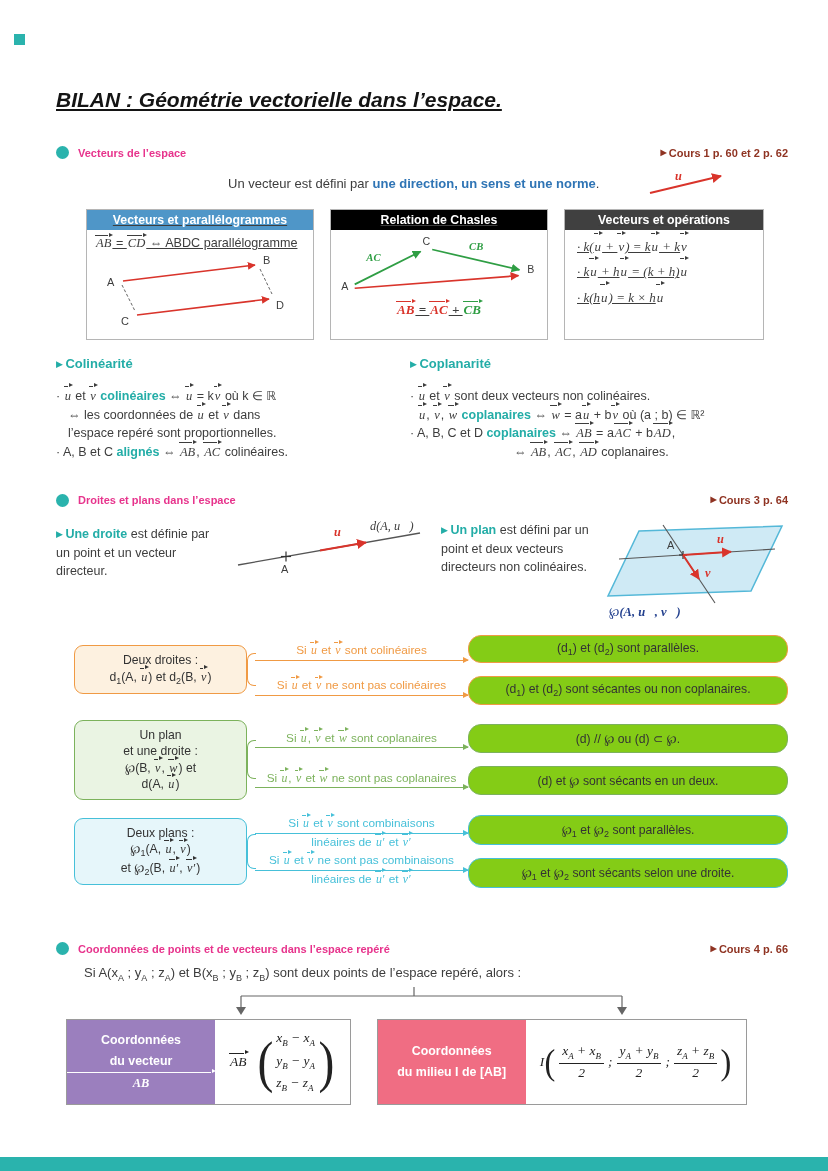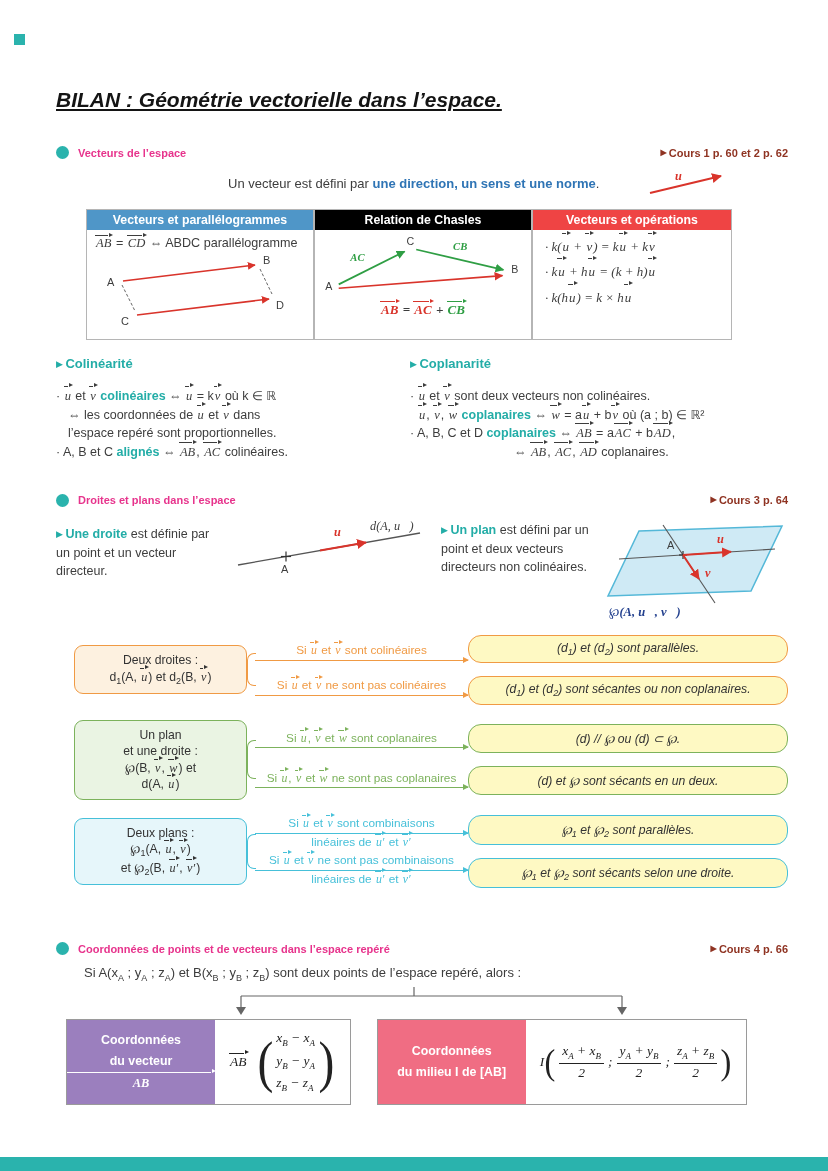--- a/index.html
+++ b/index.html
@@ -33,25 +33,25 @@
   .seg-teal { color:#23ada7; font-weight:bold; }
   .seg-tealbold { color:#23ada7; font-weight:bold; font-size:13px; }
   .seg-mark { color:#23ada7; font-size:9px; vertical-align:1px; }
   .seg-tealmark { color:#23ada7; font-size:9px; vertical-align:1px; }
   .seg-red { color:#d9342b; }
   .seg-green { color:#2f9e44; }
 
   .s1-intro { display:flex; align-items:center; gap:46px; margin:10px 0 0 172px; }
   .intro-text { font-size:13px; }
 
-  .s1-boxes { display:flex; margin:12px 0 3px 30px; }
+  .s1-boxes { display:flex; gap:16px; margin:12px 0 3px 30px;text-decoration:underline; }
   .mbox { border:1px solid #b5b5b5; background:#fff; }
   .mbox.b1 { width:228px; } .mbox.b2 { width:218px; } .mbox.b3 { width:200px; }
   .mbox-head { color:#fff; font-weight:bold; font-size:12.3px; text-align:center; padding:3px 2px; }
-  .head-blue { background:#4f96c8; } .head-orange { background:#000000; } .head-green { background:#ef4444; }
+  .head-blue { background:#4f96c8; } .head-orange { background:#000000; } .head-green { background:#404040; }
   .mbox-body { padding:4px 6px 6px; min-height:86px; }
   .eq-para { font-size:12.6px; padding:2px 0 0 2px; }
   .eq-chasles { text-align:center; font-family:"Liberation Serif", serif; font-style:italic; font-weight:bold; font-size:13px; margin-top:2px; }
   .ops .math-line { font-family:"Liberation Serif", serif; font-style:italic; font-size:13px; line-height:1.95; padding-left:6px; white-space:nowrap; }
 
   .s1-cols { display:flex; gap:26px; margin-top:14px; }
   .col { font-size:12.5px; line-height:1.5; }
   .col.c1 { width:328px; }
   .col.c2 { flex:1; }
   .col-title { margin-bottom:13px; }
@@ -75,22 +75,22 @@
   .fmid { flex:1; display:flex; flex-direction:column; justify-content:space-around; align-self:stretch; position:relative; padding-left:8px; }
   .fmid::before { content:""; position:absolute; left:0; top:26%; bottom:26%; width:8px;
                   border:1.6px solid var(--c); border-right:none; border-top-left-radius:7px; border-bottom-left-radius:7px; }
   .fbranch { flex:1; display:flex; flex-direction:column; justify-content:center; }
   .fcond { text-align:center; color:var(--c); font-size:11.8px; line-height:1.25; padding:0 4px; }
   .fline { border-top:1.6px solid var(--c); position:relative; margin-top:2px; }
   .fcond.below { margin-top:1px; }
   .fhead { position:absolute; right:-1px; top:-4.4px; width:0; height:0;
            border-left:6px solid var(--c); border-top:3px solid transparent; border-bottom:3px solid transparent; }
   .fright { width:320px; display:flex; flex-direction:column; gap:13px; }
-  .fresult { border:1.6px solid var(--c); border-radius:13px; background:#fef9c3; text-align:center;
-             font-size:12.2px; padding:5px 6px; color:#333;font-style:italic; }
+  .fresult { border:1.6px solid var(--c); border-radius:13px; background:#84cc16; text-align:center;
+             font-size:12.2px; padding:5px 6px; color:#333; }
 
   .s3-intro { margin:10px 0 0 28px; font-size:13px; }
   .s3-connector { display:block; margin:3px 0 1px 28px; }
   .s3-boxes { display:flex; gap:26px; margin:0 0 0 10px; }
   .cbox { display:flex; border:1px solid #9a9a9a; height:86px; }
   .cbox-label { width:148px; color:#fff; font-weight:bold; font-size:12.4px; display:flex; flex-direction:column;
                 justify-content:center; text-align:center; line-height:1.7; }
   .lab-purple { background:#9b7fbe; }
   .lab-pink { background:#f06d83; }
   .cbox-content { display:flex; align-items:center; justify-content:center; padding:0 14px; background:#fff;

